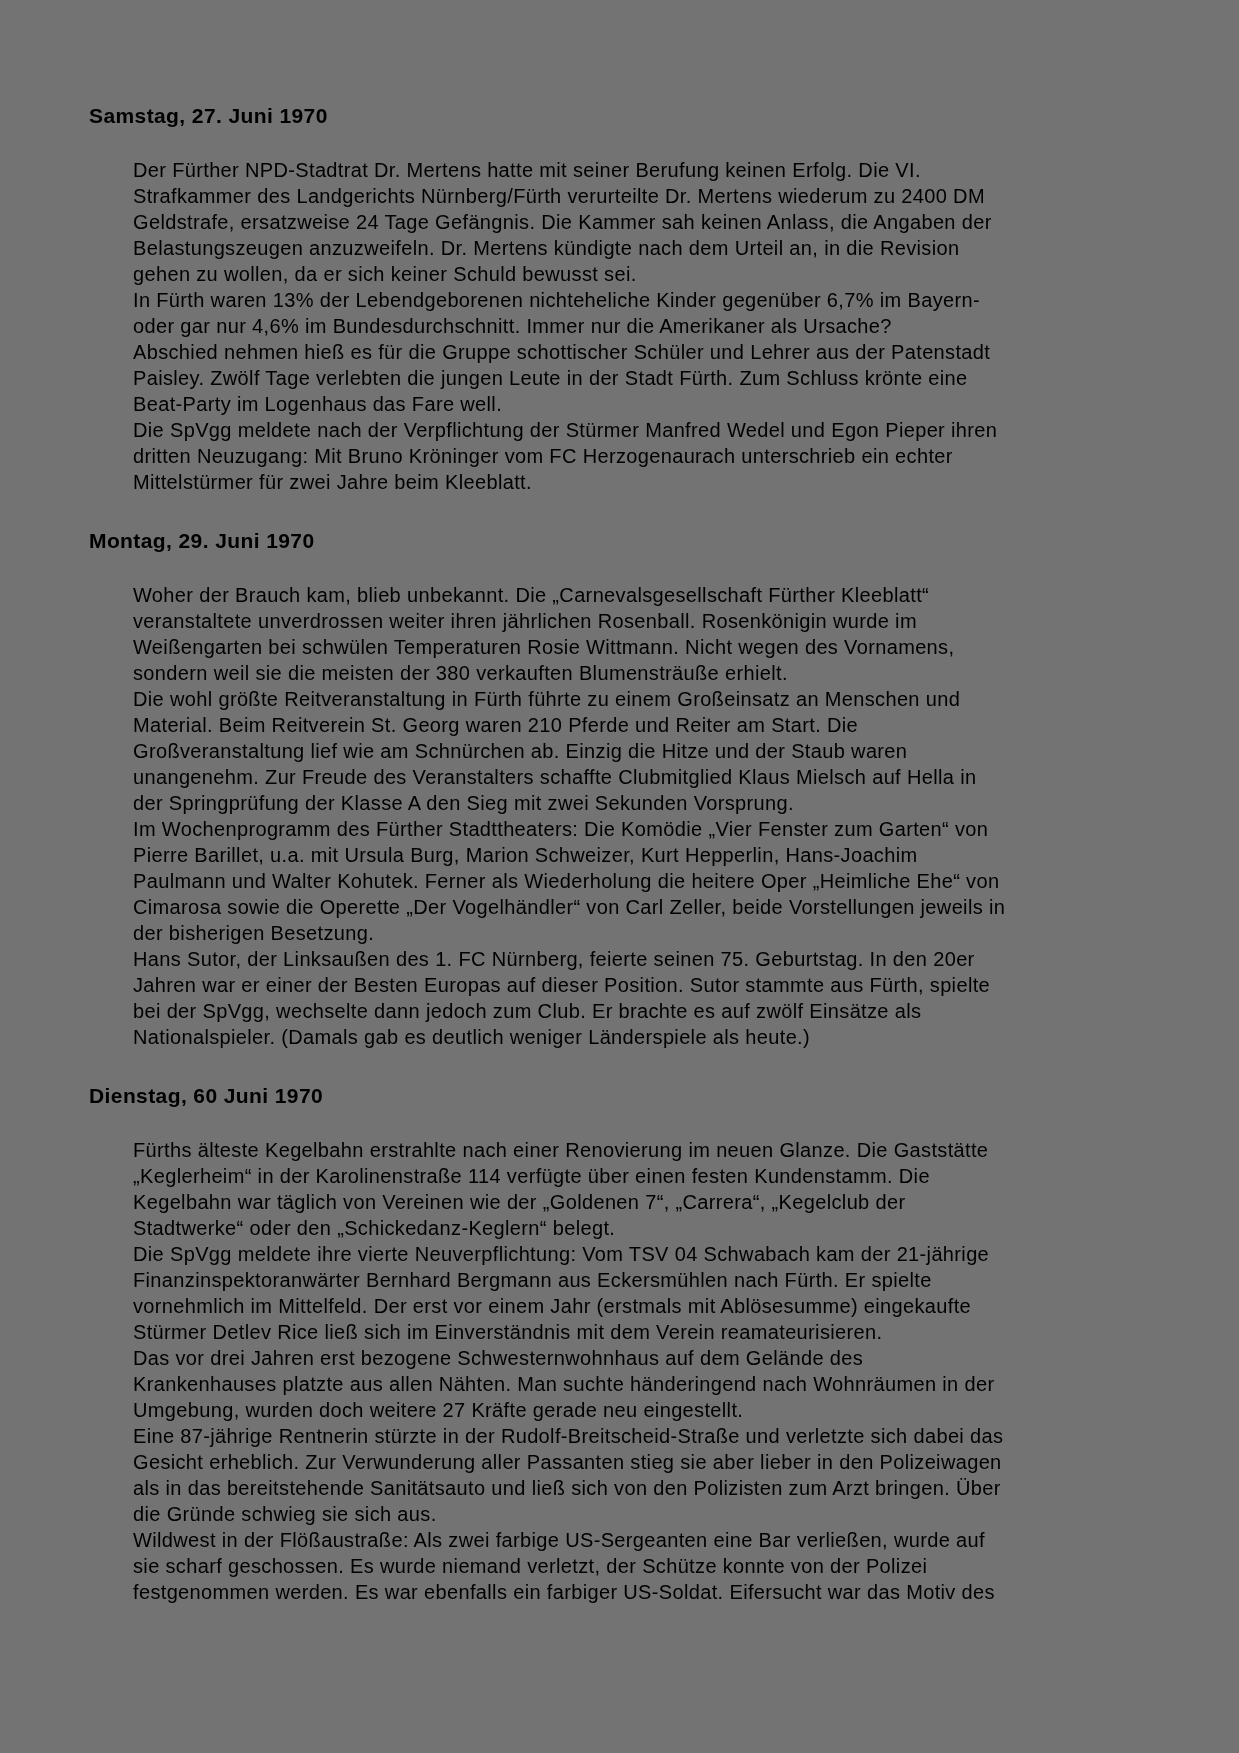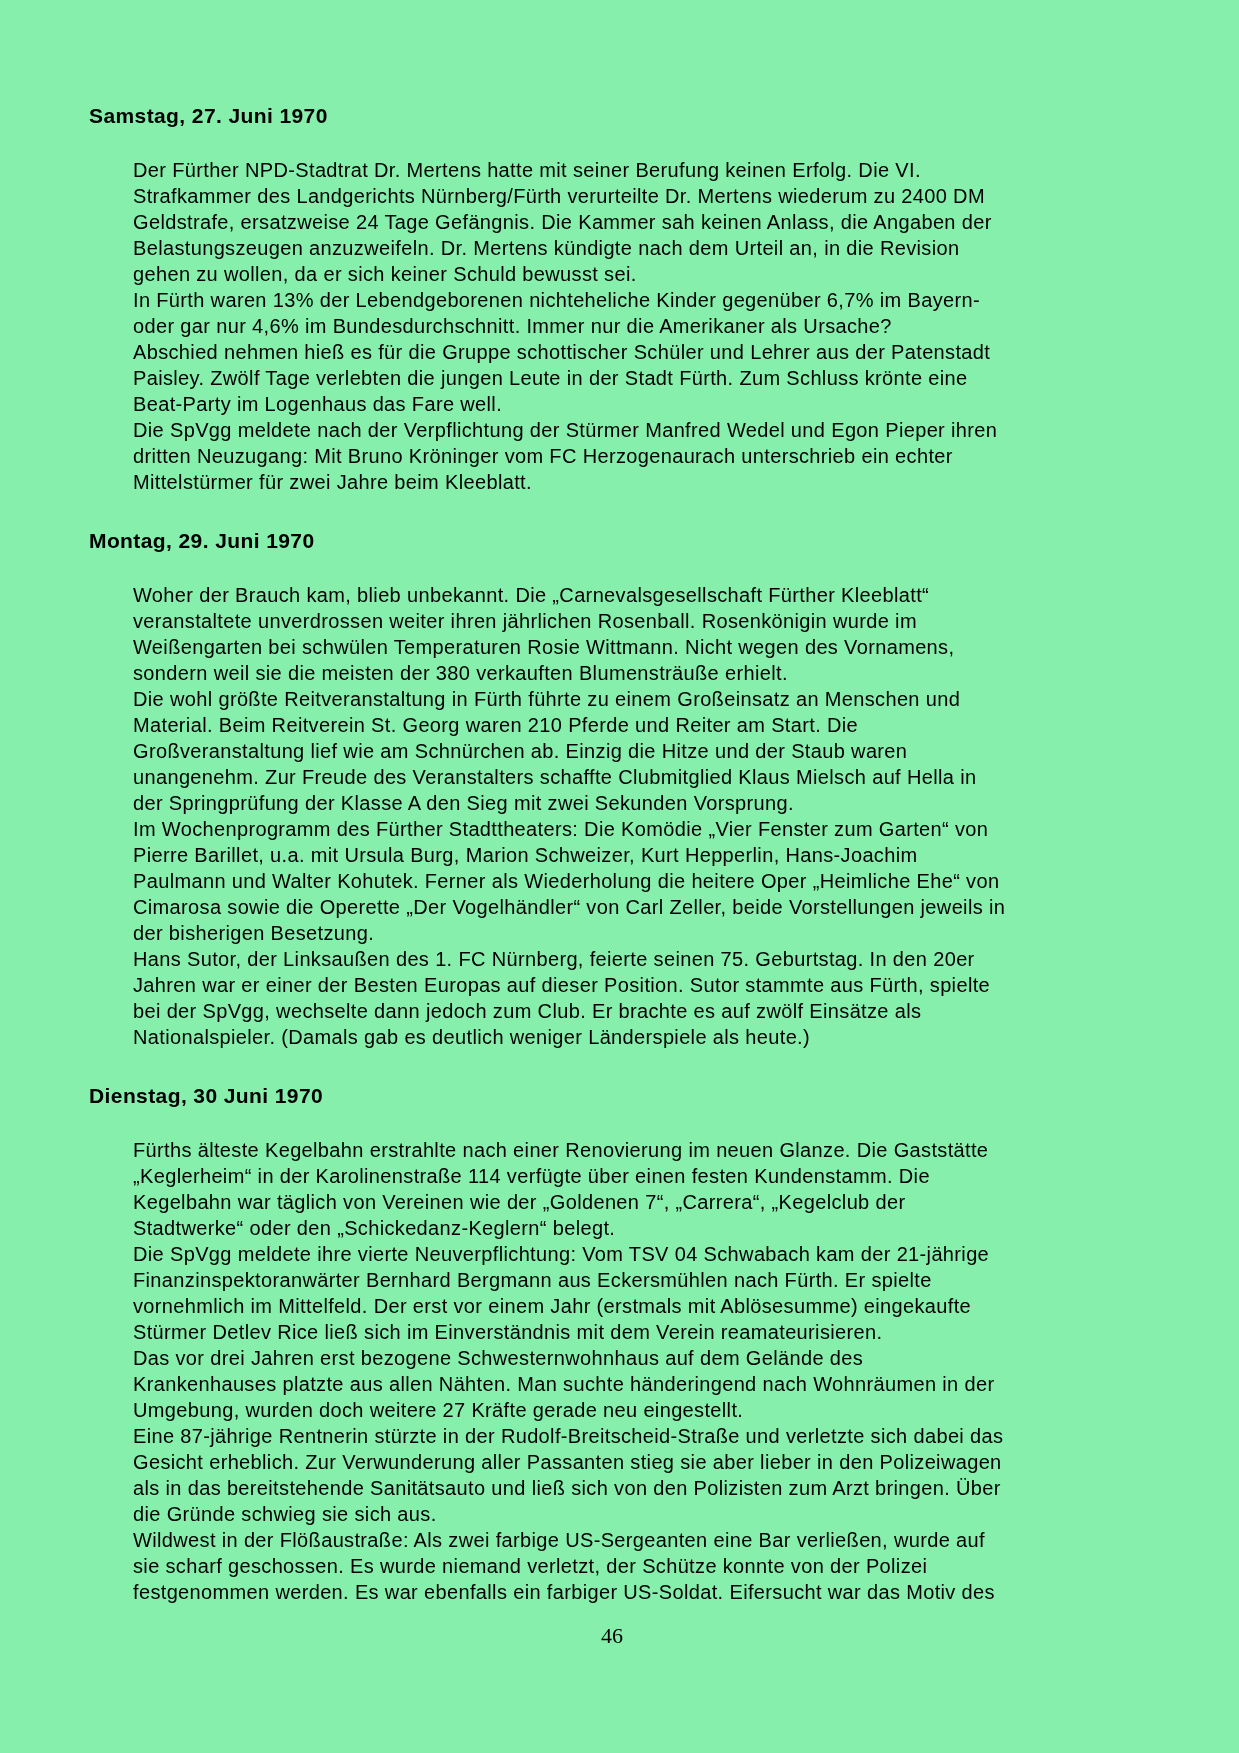--- a/index.html
+++ b/index.html
@@ -6,21 +6,21 @@
   html, body {
     margin: 0;
     padding: 0;
     background: #ffffff;
   }
   .page {
     position: relative;
     width: 1239px;
     height: 1753px;
     box-sizing: border-box;
-    background: #86efac;
+    background: #737373;
     color: #000000;
     padding: 103px 60px 8px 89px;
     font-family: "Liberation Sans", sans-serif;
     overflow: hidden;
   }
   .section-heading {
     font-size: 21px;
     line-height: 26px;
     font-weight: bold;
     letter-spacing: 0.4px;
@@ -86,38 +86,35 @@
 Paulmann und Walter Kohutek. Ferner als Wiederholung die heitere Oper „Heimliche Ehe“ von
 Cimarosa sowie die Operette „Der Vogelhändler“ von Carl Zeller, beide Vorstellungen jeweils in
 der bisherigen Besetzung.
 Hans Sutor, der Linksaußen des 1. FC Nürnberg, feierte seinen 75. Geburtstag. In den 20er
 Jahren war er einer der Besten Europas auf dieser Position. Sutor stammte aus Fürth, spielte
 bei der SpVgg, wechselte dann jedoch zum Club. Er brachte es auf zwölf Einsätze als
 Nationalspieler. (Damals gab es deutlich weniger Länderspiele als heute.)</div>
   </section>
 
   <section class="section">
-    <h2 class="section-heading">Dienstag, 30 Juni 1970</h2>
+    <h2 class="section-heading">Dienstag, 60 Juni 1970</h2>
     <div class="section-body">Fürths älteste Kegelbahn erstrahlte nach einer Renovierung im neuen Glanze. Die Gaststätte
 „Keglerheim“ in der Karolinenstraße 114 verfügte über einen festen Kundenstamm. Die
 Kegelbahn war täglich von Vereinen wie der „Goldenen 7“, „Carrera“, „Kegelclub der
 Stadtwerke“ oder den „Schickedanz-Keglern“ belegt.
 Die SpVgg meldete ihre vierte Neuverpflichtung: Vom TSV 04 Schwabach kam der 21-jährige
 Finanzinspektoranwärter Bernhard Bergmann aus Eckersmühlen nach Fürth. Er spielte
 vornehmlich im Mittelfeld. Der erst vor einem Jahr (erstmals mit Ablösesumme) eingekaufte
 Stürmer Detlev Rice ließ sich im Einverständnis mit dem Verein reamateurisieren.
 Das vor drei Jahren erst bezogene Schwesternwohnhaus auf dem Gelände des
 Krankenhauses platzte aus allen Nähten. Man suchte händeringend nach Wohnräumen in der
 Umgebung, wurden doch weitere 27 Kräfte gerade neu eingestellt.
 Eine 87-jährige Rentnerin stürzte in der Rudolf-Breitscheid-Straße und verletzte sich dabei das
 Gesicht erheblich. Zur Verwunderung aller Passanten stieg sie aber lieber in den Polizeiwagen
 als in das bereitstehende Sanitätsauto und ließ sich von den Polizisten zum Arzt bringen. Über
 die Gründe schwieg sie sich aus.
 Wildwest in der Flößaustraße: Als zwei farbige US-Sergeanten eine Bar verließen, wurde auf
 sie scharf geschossen. Es wurde niemand verletzt, der Schütze konnte von der Polizei
 festgenommen werden. Es war ebenfalls ein farbiger US-Soldat. Eifersucht war das Motiv des</div>
   </section>
 
-  <footer class="page-footer">
-    <span class="page-number">46</span>
-  </footer>
 
 </div>
 
 </body></html>

